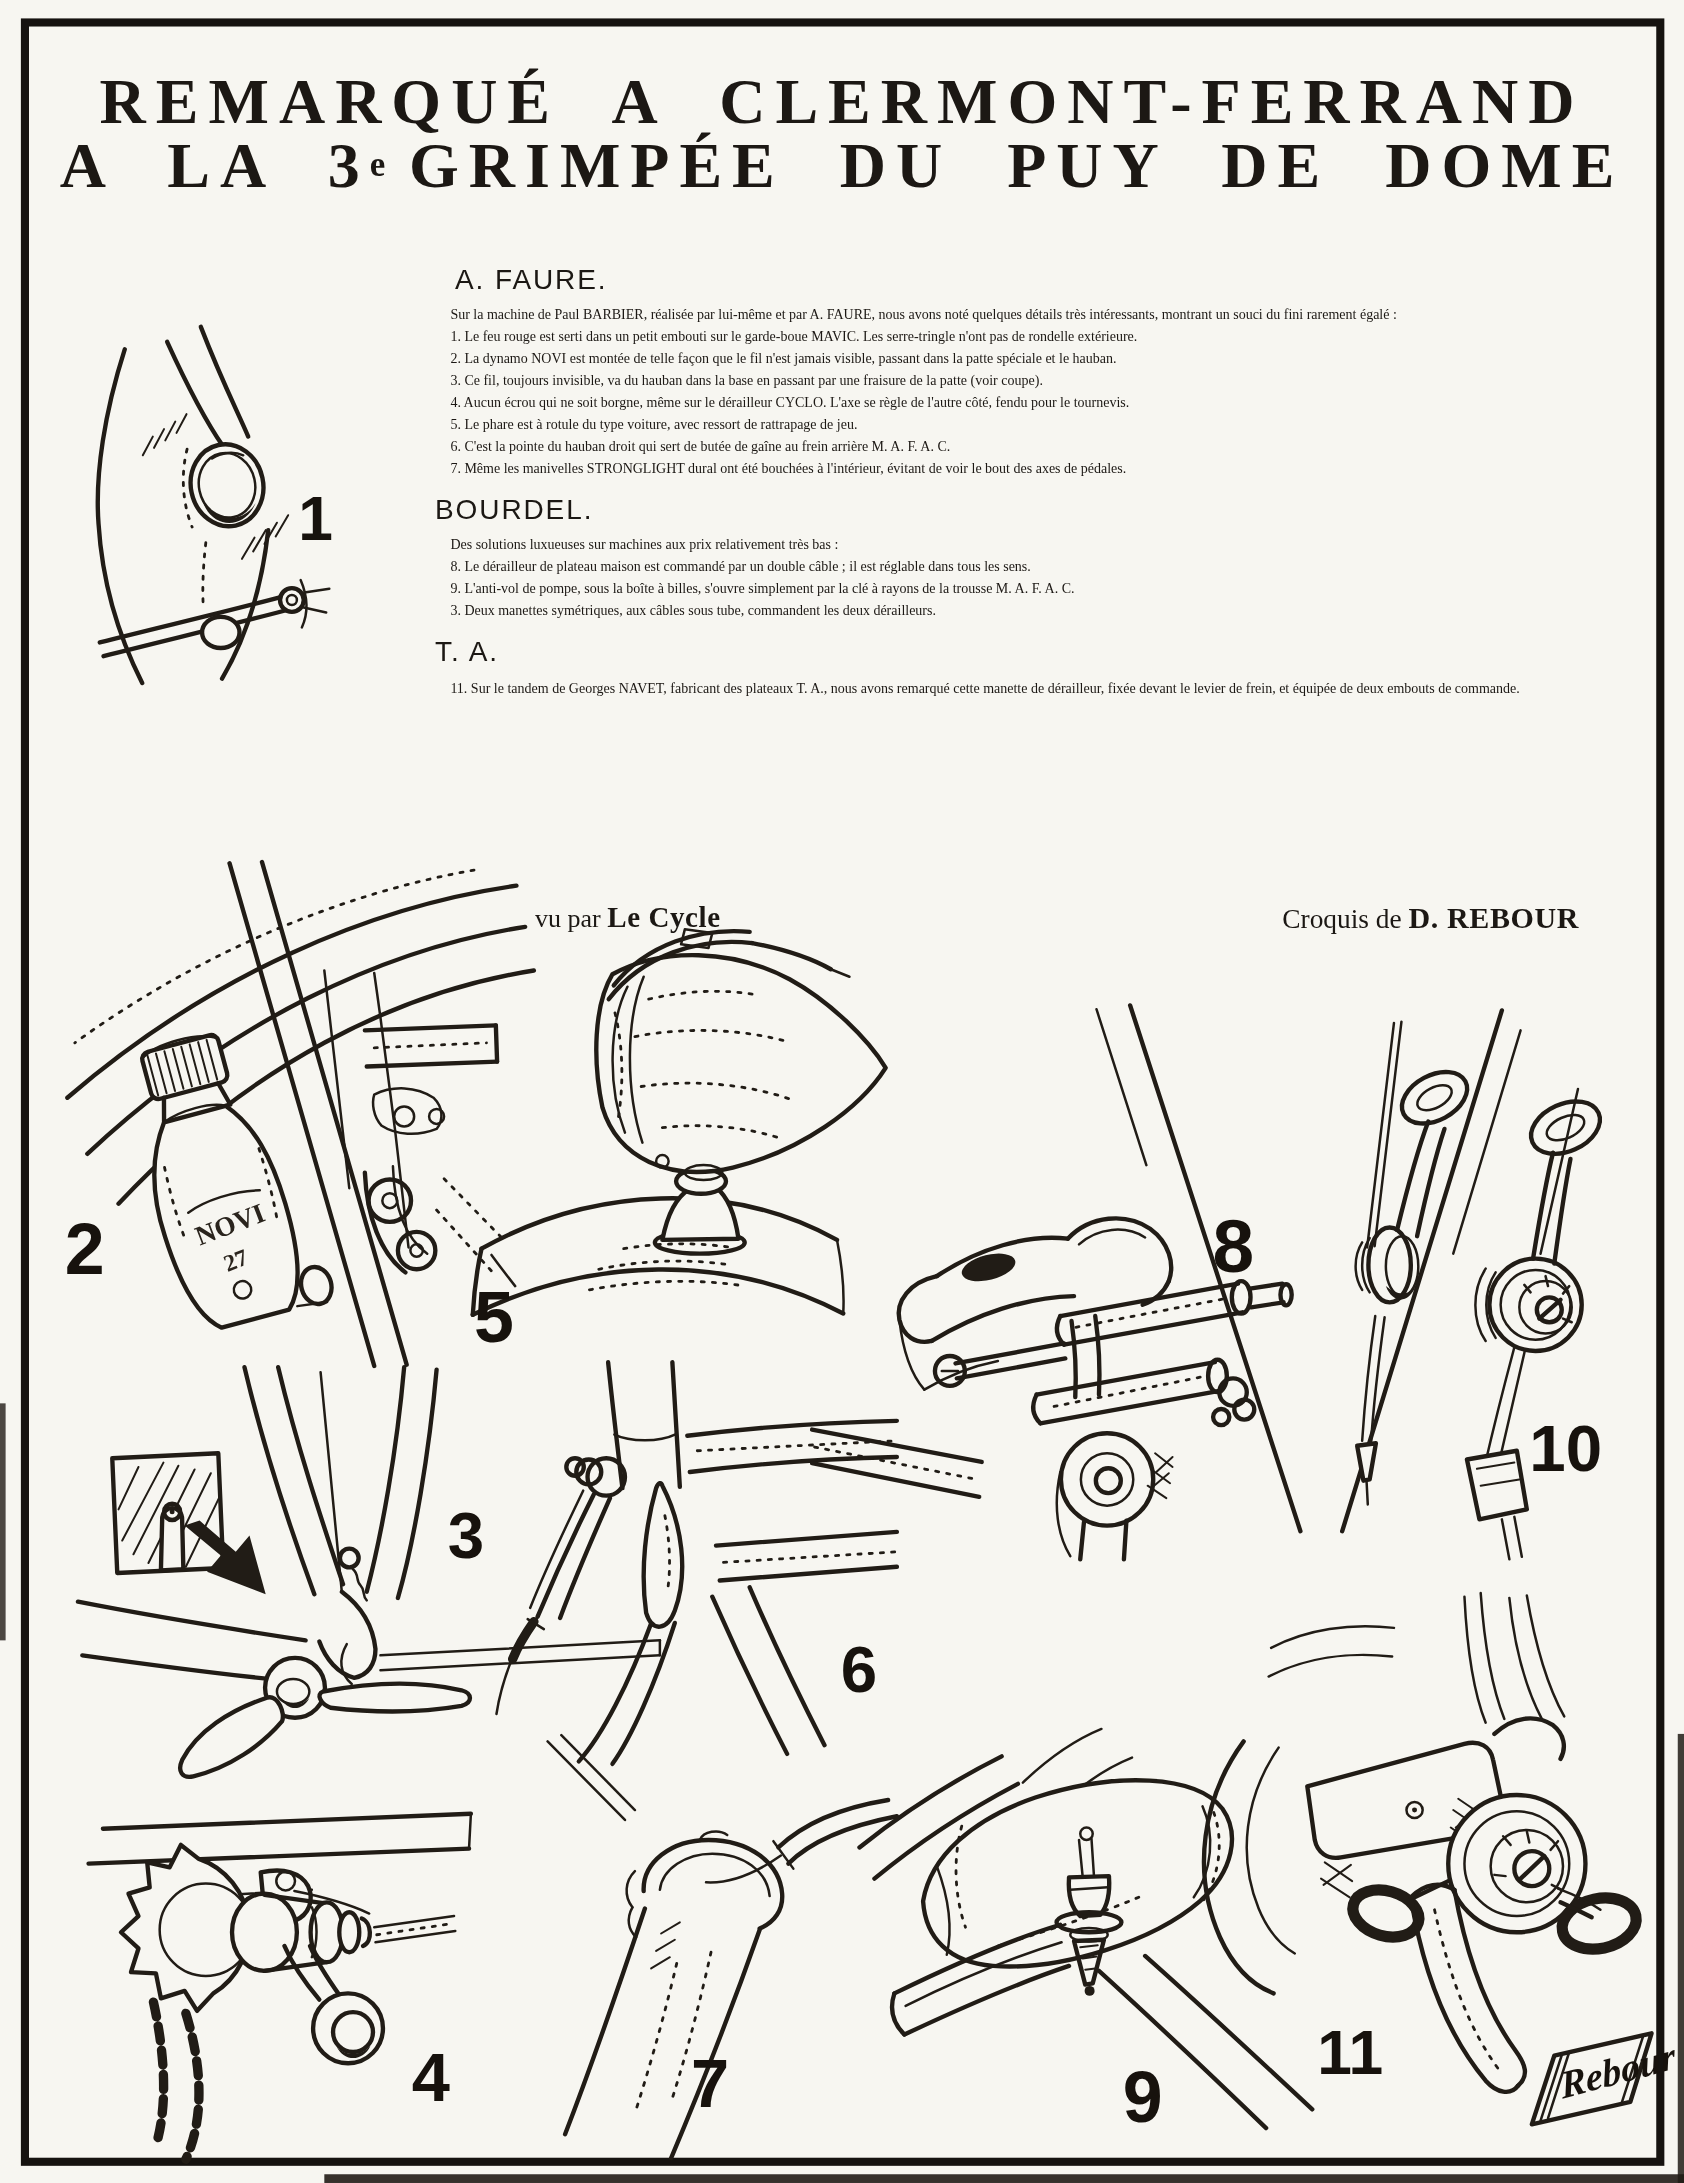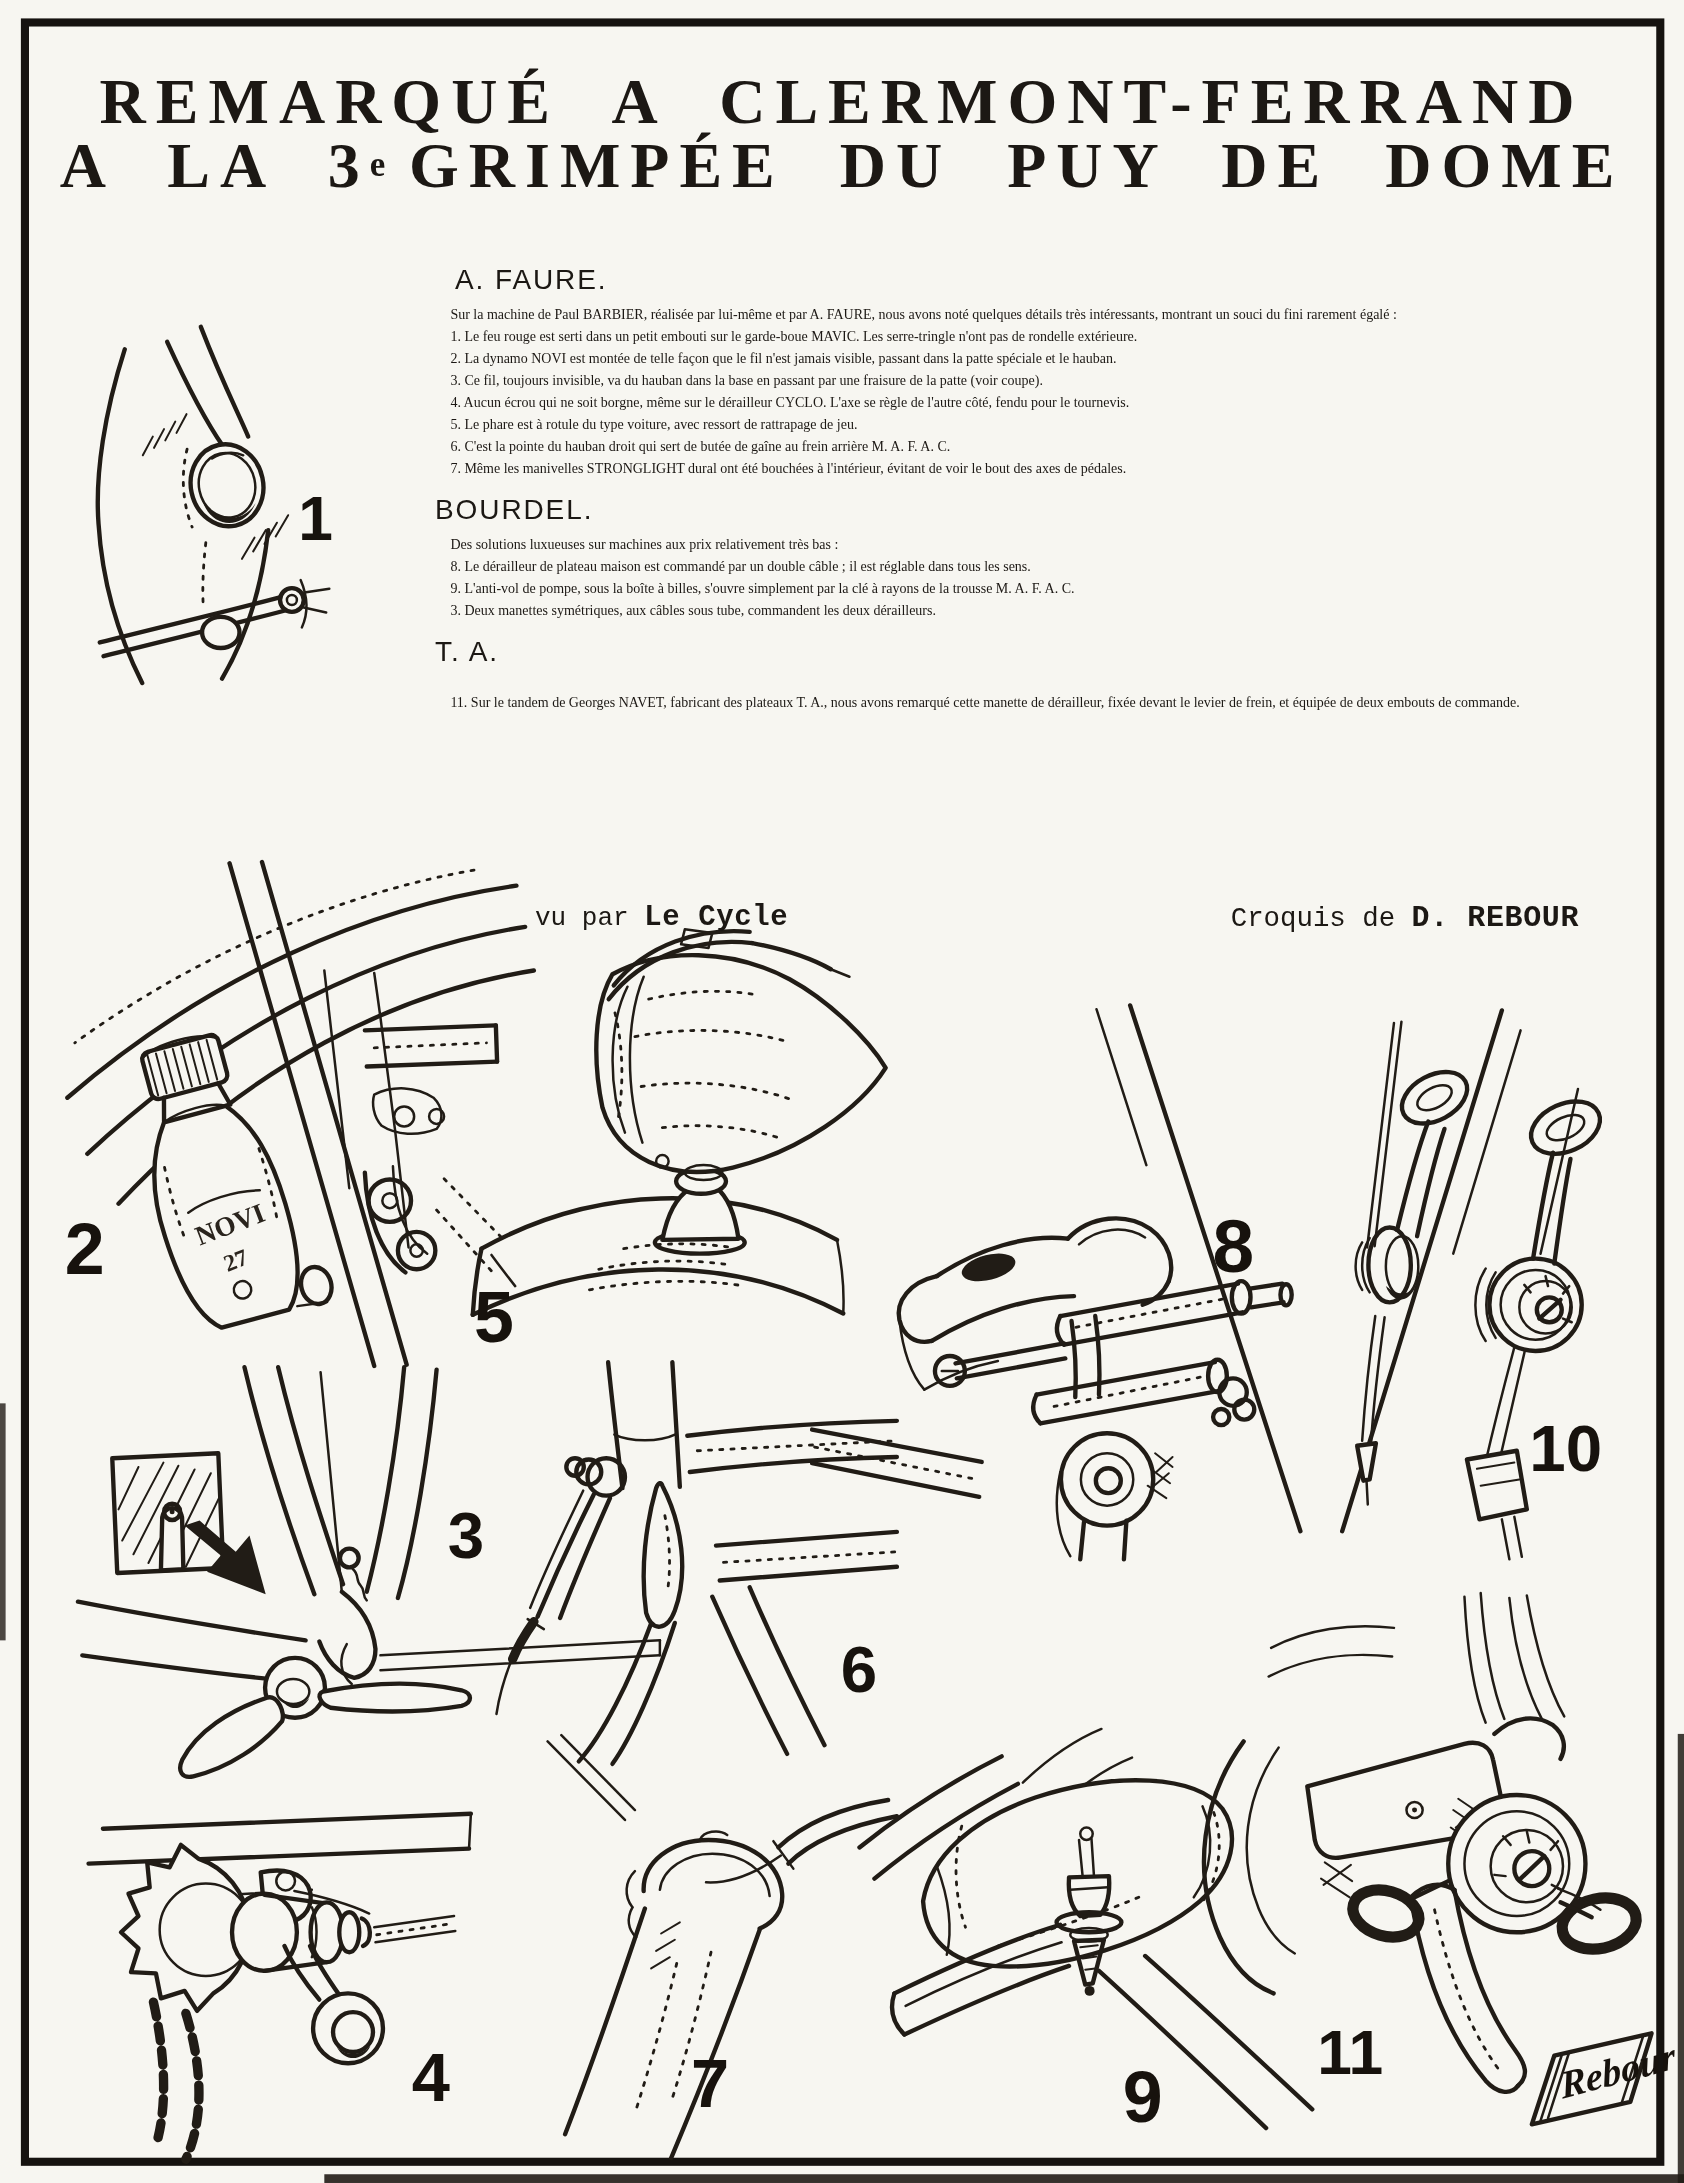--- a/index.html
+++ b/index.html
@@ -25,22 +25,22 @@
   .t1{font-size:64px;}
   .t2{font-size:64px;}
   .sup{font-size:35px;vertical-align:11.2px;letter-spacing:1.2px;}
   .t2post{margin-left:22.5px;}
   .col{position:absolute;left:423px;top:266px;width:1165px;}
   .col h2{font-family:"Liberation Sans",sans-serif;font-weight:400;font-size:28px;
           letter-spacing:1.9px;line-height:1;margin:0 0 0 32px;}
   .col h2.mt{margin-top:16px;margin-left:12px;}
   .col p{font-size:14px;line-height:22px;margin:0;text-align:justify;text-indent:27.4px;}
   .col p.intro{margin-top:10px;}
-  .col p.first{margin-top:26px;}
-  .credit{position:absolute;top:901px;font-family:Liberation Mono, monospace;font-size:26px;}
+  .col p.first{margin-top:12px;}
+  .credit{position:absolute;top:901px;font-family:Liberation Serif, serif;font-size:26px;}
   .credit b{font-size:29px;letter-spacing:0.6px;}
   .credit.cl{left:535px;}
   .credit.cr{right:105px;font-size:27.4px;}
   .credit.cr b{font-size:30px;}
 </style>
 </head>
 <body>
 
 <div id="page">
 

